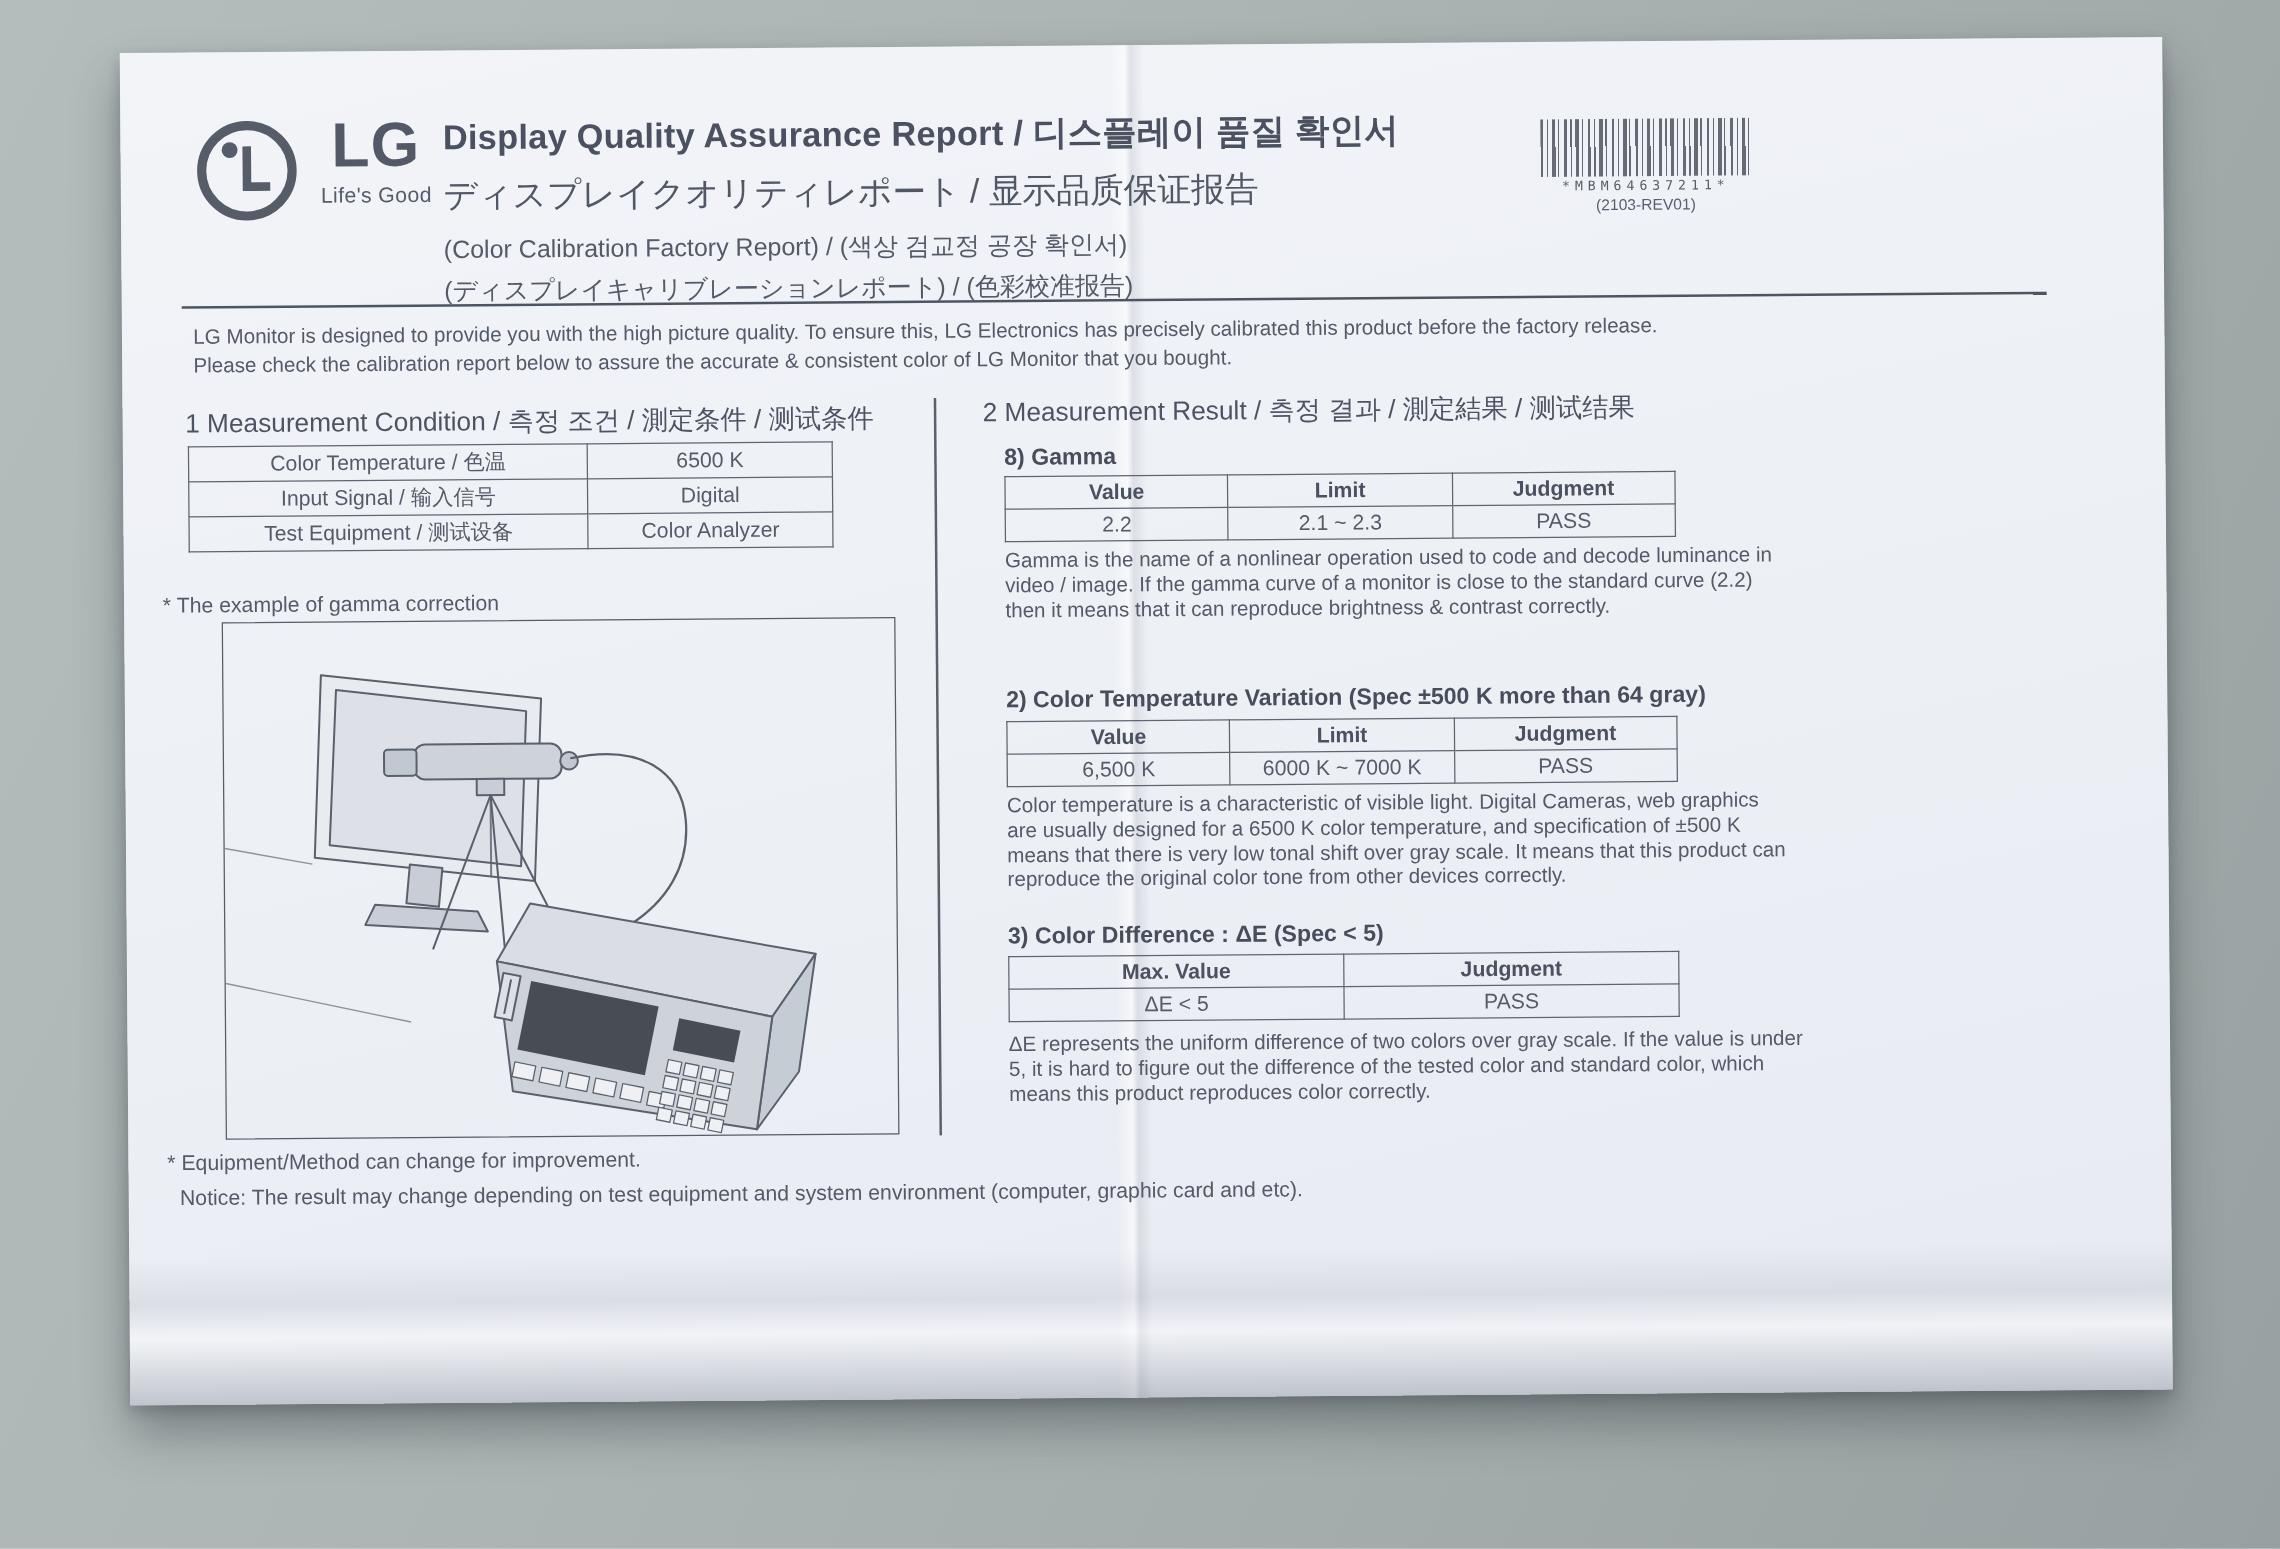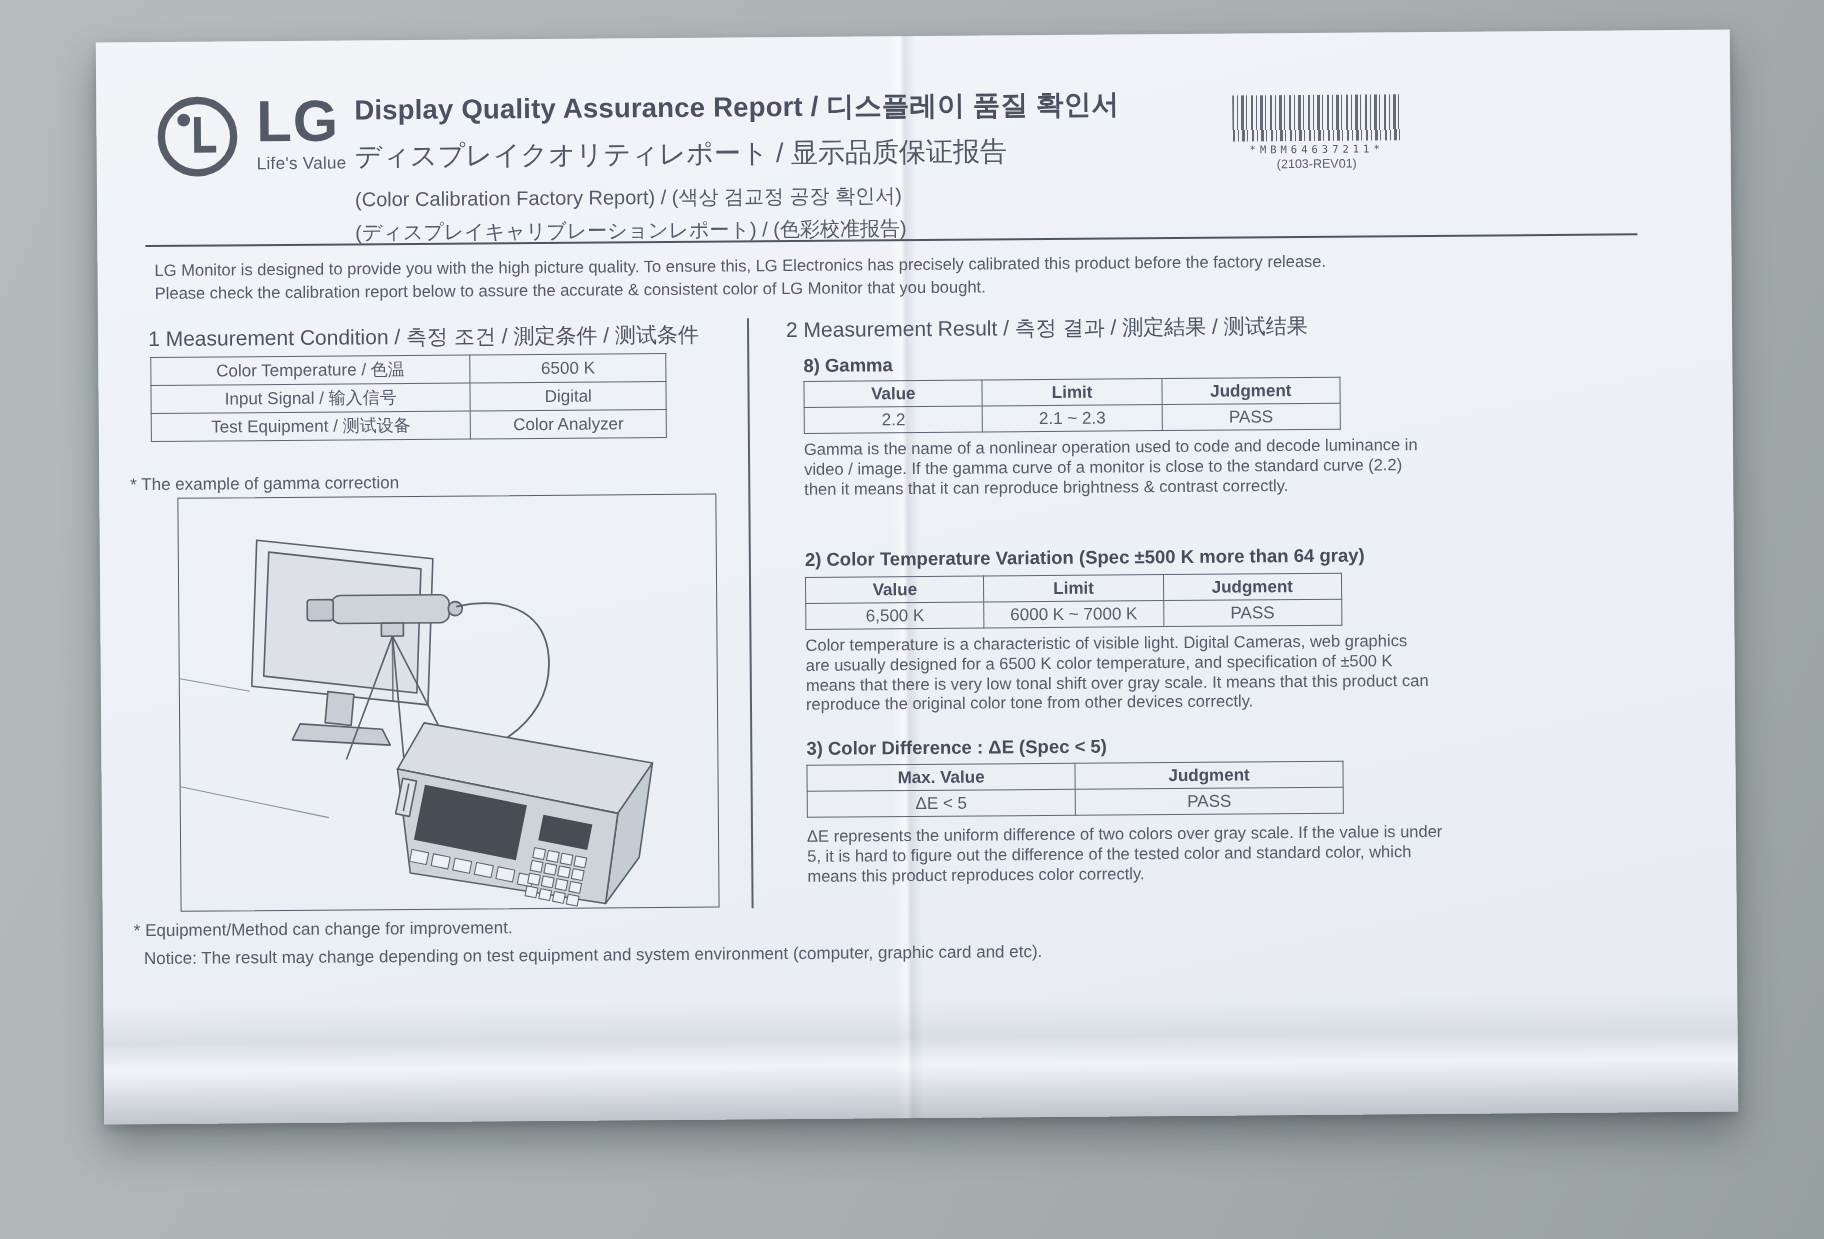--- a/index.html
+++ b/index.html
@@ -22,21 +22,21 @@
   }
   
   .paper::after{
     content:"";position:absolute;left:0;right:0;bottom:0;height:118px;pointer-events:none;
     background:linear-gradient(180deg,rgba(104,112,126,0) 0%,rgba(104,112,126,0.12) 32%,rgba(255,255,255,0.38) 55%,rgba(96,104,118,0.30) 100%);
   }
   .abs{position:absolute;}
 
   
   .logo-block{left:58px;top:52px;display:flex;align-items:flex-start;gap:16px;}
-  .logo-word{font-size:58px;font-weight:700;color:#535966;letter-spacing:1px;line-height:0.95;}
+  .logo-word{font-size:50px;font-weight:700;color:#535966;letter-spacing:1px;line-height:0.95;text-align:center;}
   .logo-tagline{font-size:17px;color:#565c6a;margin-top:6px;letter-spacing:0.3px;}
   .titles{left:258px;top:52px;width:960px;}
   .title-1{font-size:27.5px;font-weight:700;color:#4b5160;letter-spacing:0.2px;}
   .title-2{font-size:27px;font-weight:400;color:#515765;margin-top:10px;}
   .title-3{font-size:20px;font-weight:400;color:#545a68;margin-top:12px;}
   .title-4{font-size:20px;font-weight:400;color:#545a68;margin-top:6px;}
   .barcode-block{left:1133px;top:62px;width:174px;text-align:center;}
   .barcode-bars{
     height:46px;width:168px;margin:0 auto;
     background:repeating-linear-gradient(90deg,#474d58 0 2px,transparent 2px 5px,#474d58 5px 6px,transparent 6px 9px,#474d58 9px 12px,transparent 12px 14px,#474d58 14px 15px,transparent 15px 19px);
@@ -91,21 +91,21 @@
   <div class="abs logo-block">
     <span>
       <svg viewBox="0 0 88 88" width="86" height="86">
         <circle cx="44" cy="44" r="37" fill="none" stroke="#565c68" stroke-width="7.5"></circle>
         <circle cx="30" cy="27" r="6.5" fill="#565c68"></circle>
         <path d="M44,24 L44,57 L63,57" fill="none" stroke="#565c68" stroke-width="7"></path>
       </svg>
     </span>
     <span>
       <div class="logo-word">LG</div>
-      <div class="logo-tagline">Life's Value</div>
+      <div class="logo-tagline">Life's Good</div>
     </span>
   </div>
 
   <div class="abs titles">
     <div class="title-1">Display Quality Assurance Report / 디스플레이 품질 확인서</div>
     <div class="title-2">ディスプレイクオリティレポート / 显示品质保证报告</div>
     <div class="title-3">(Color Calibration Factory Report) / (색상 검교정 공장 확인서)</div>
     <div class="title-4">(ディスプレイキャリブレーションレポート) / (色彩校准报告)</div>
   </div>
 

